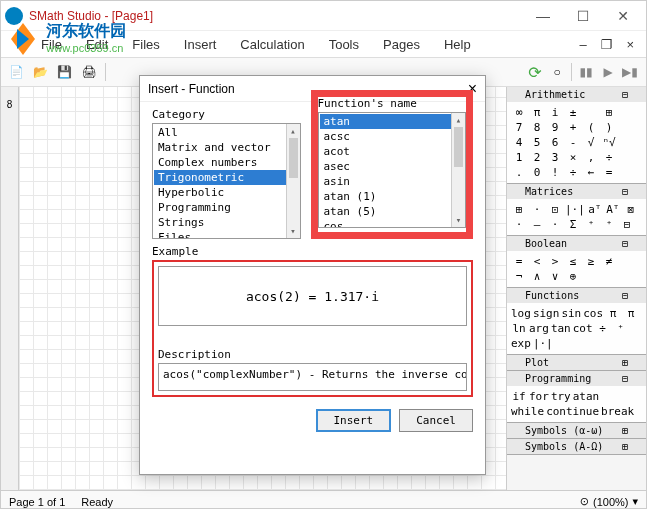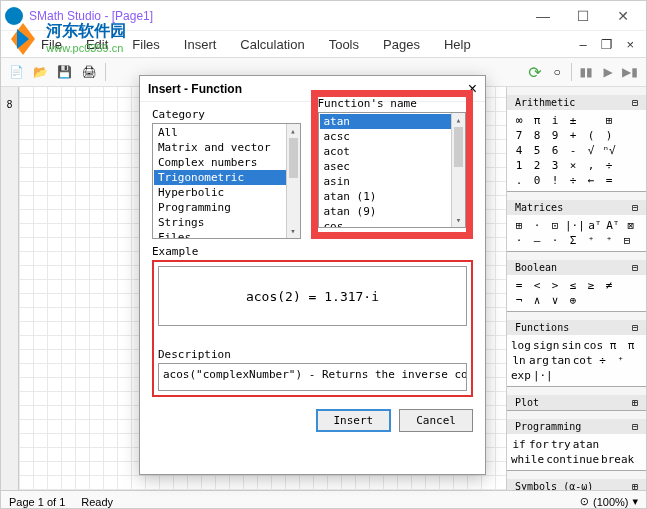--- a/index.html
+++ b/index.html
@@ -1,21 +1,21 @@
 <!DOCTYPE html>
 <html><head>
   <meta charset="utf-8">
   <style>
     * { box-sizing: border-box; margin: 0; padding: 0; }
     body { font-family: "Segoe UI", Tahoma, sans-serif; font-size: 12px; width: 647px; height: 509px; background: #fff; position: relative; overflow: hidden; border: 1px solid #ccc; }
     
     
     .titlebar { height: 30px; background: #fff; display: flex; align-items: center; padding: 0 4px; border-bottom: 1px solid #eee; }
     .titlebar .app-icon { width: 18px; height: 18px; background: #0080c0; border-radius: 50%; margin-right: 6px; }
-    .titlebar .title { flex: 1; font-size: 12px; color: #8b5cf6; }
+    .titlebar .title { flex: 1; font-size: 12px; color: #b91c1c; }
     .titlebar .win-btns { display: flex; gap: 2px; }
     .titlebar .win-btns span { width: 38px; height: 24px; display: flex; align-items: center; justify-content: center; color: #555; font-size: 14px; }
     
     
     .watermark { position: absolute; top: 20px; left: 4px; z-index: 100; }
     .wm-logo { width: 36px; height: 36px; display: inline-block; vertical-align: top; }
     .wm-logo svg { width: 100%; height: 100%; }
     .wm-text { display: inline-block; vertical-align: top; margin-left: 2px; }
     .wm-title { font-size: 16px; font-weight: bold; color: #0066b3; font-family: "Microsoft YaHei", sans-serif; }
     .wm-url { font-size: 11px; color: #4db84d; }
@@ -33,34 +33,34 @@
     .toolbar .tb-group-right { margin-left: auto; display: flex; align-items: center; gap: 2px; }
     
     
     .main { display: flex; height: 403px; position: relative; }
     .ruler-v { width: 18px; background: #f0f0f0; border-right: 1px solid #ccc; font-size: 10px; text-align: center; padding-top: 12px; }
     .canvas { flex: 1; background: #fff; background-image: repeating-linear-gradient(0deg, #e8e8e8 0, #e8e8e8 1px, transparent 1px, transparent 14px), repeating-linear-gradient(90deg, #e8e8e8 0, #e8e8e8 1px, transparent 1px, transparent 14px); position: relative; }
     
     
     .panels { width: 140px; display: flex; flex-direction: column; background: #f5f5f5; border-left: 1px solid #ccc; overflow: hidden; font-size: 11px; }
     .panel { border-bottom: 1px solid #aaa; }
-    .panel-header { background: #e8e8e8; padding: 2px 8px; display: flex; align-items: center; font-size: 10px; font-family: monospace; margin-top: 8px; }
+    .panel-header { background: #e8e8e8; padding: 2px 18px; display: flex; align-items: center; font-size: 10px; font-family: monospace; }
     .panel-header .ph-title { flex: 1; }
     .panel-body { background: #fefefe; padding: 3px 4px; }
     .panel-row { display: flex; gap: 2px; padding: 1px 0; font-size: 11px; font-family: monospace; align-items: center; }
     .panel-row span { min-width: 16px; text-align: center; }
     
     
     .statusbar { height: 22px; border-top: 1px solid #ccc; display: flex; align-items: center; padding: 0 8px; font-size: 11px; gap: 16px; background: #f9f9f9; }
     .statusbar .sb-right { margin-left: auto; display: flex; align-items: center; gap: 4px; }
     
     
     .dialog { position: absolute; top: 74px; left: 138px; width: 347px; height: 400px; background: #fff; border: 1px solid #999; box-shadow: 0 4px 16px rgba(0,0,0,0.25); z-index: 50; font-family: monospace; font-size: 11px; }
     .dialog-titlebar { height: 26px; background: #fff; display: flex; align-items: center; padding: 0 8px; border-bottom: 1px solid #eee; font-family: "Segoe UI", sans-serif; font-size: 12px; }
-    .dialog-titlebar .dt-title { flex: 1; font-weight: bold; }
+    .dialog-titlebar .dt-title { flex: 1; }
     .dialog-titlebar .dt-close { font-size: 16px; }
     .dialog-body { padding: 6px 12px; }
     .dlg-row { display: flex; gap: 10px; margin-bottom: 4px; }
     .dlg-col { flex: 1; }
     .dlg-label { margin-bottom: 2px; }
     .dlg-list { border: 1px solid #999; height: 116px; overflow: hidden; background: #fff; position: relative; }
     .dlg-list-items { padding: 1px; }
     .dlg-list-item { padding: 1px 4px; white-space: nowrap; }
     .dlg-list-item.selected { background: #2d7dd2; color: #fff; }
     .dlg-list .scrollbar { position: absolute; right: 0; top: 0; bottom: 0; width: 14px; background: #f0f0f0; border-left: 1px solid #ccc; }
@@ -348,21 +348,21 @@
       <div class="dlg-col dlg-func-col">
         <div class="dlg-label">Function's name</div>
         <div class="dlg-list" style="border:1px solid #999;">
           <div class="dlg-list-items" id="func-list">
               <div class="dlg-list-item selected">atan</div>
               <div class="dlg-list-item">acsc</div>
               <div class="dlg-list-item">acot</div>
               <div class="dlg-list-item">asec</div>
               <div class="dlg-list-item">asin</div>
               <div class="dlg-list-item">atan (1)</div>
-              <div class="dlg-list-item">atan (9)</div>
+              <div class="dlg-list-item">atan (5)</div>
               <div class="dlg-list-item">cos</div>
             </div>
           <div class="scrollbar">
             <div class="arr" style="top:0">▴</div>
             <div class="thumb"></div>
             <div class="arr" style="bottom:0">▾</div>
           </div>
         </div>
       </div>
     </div>

